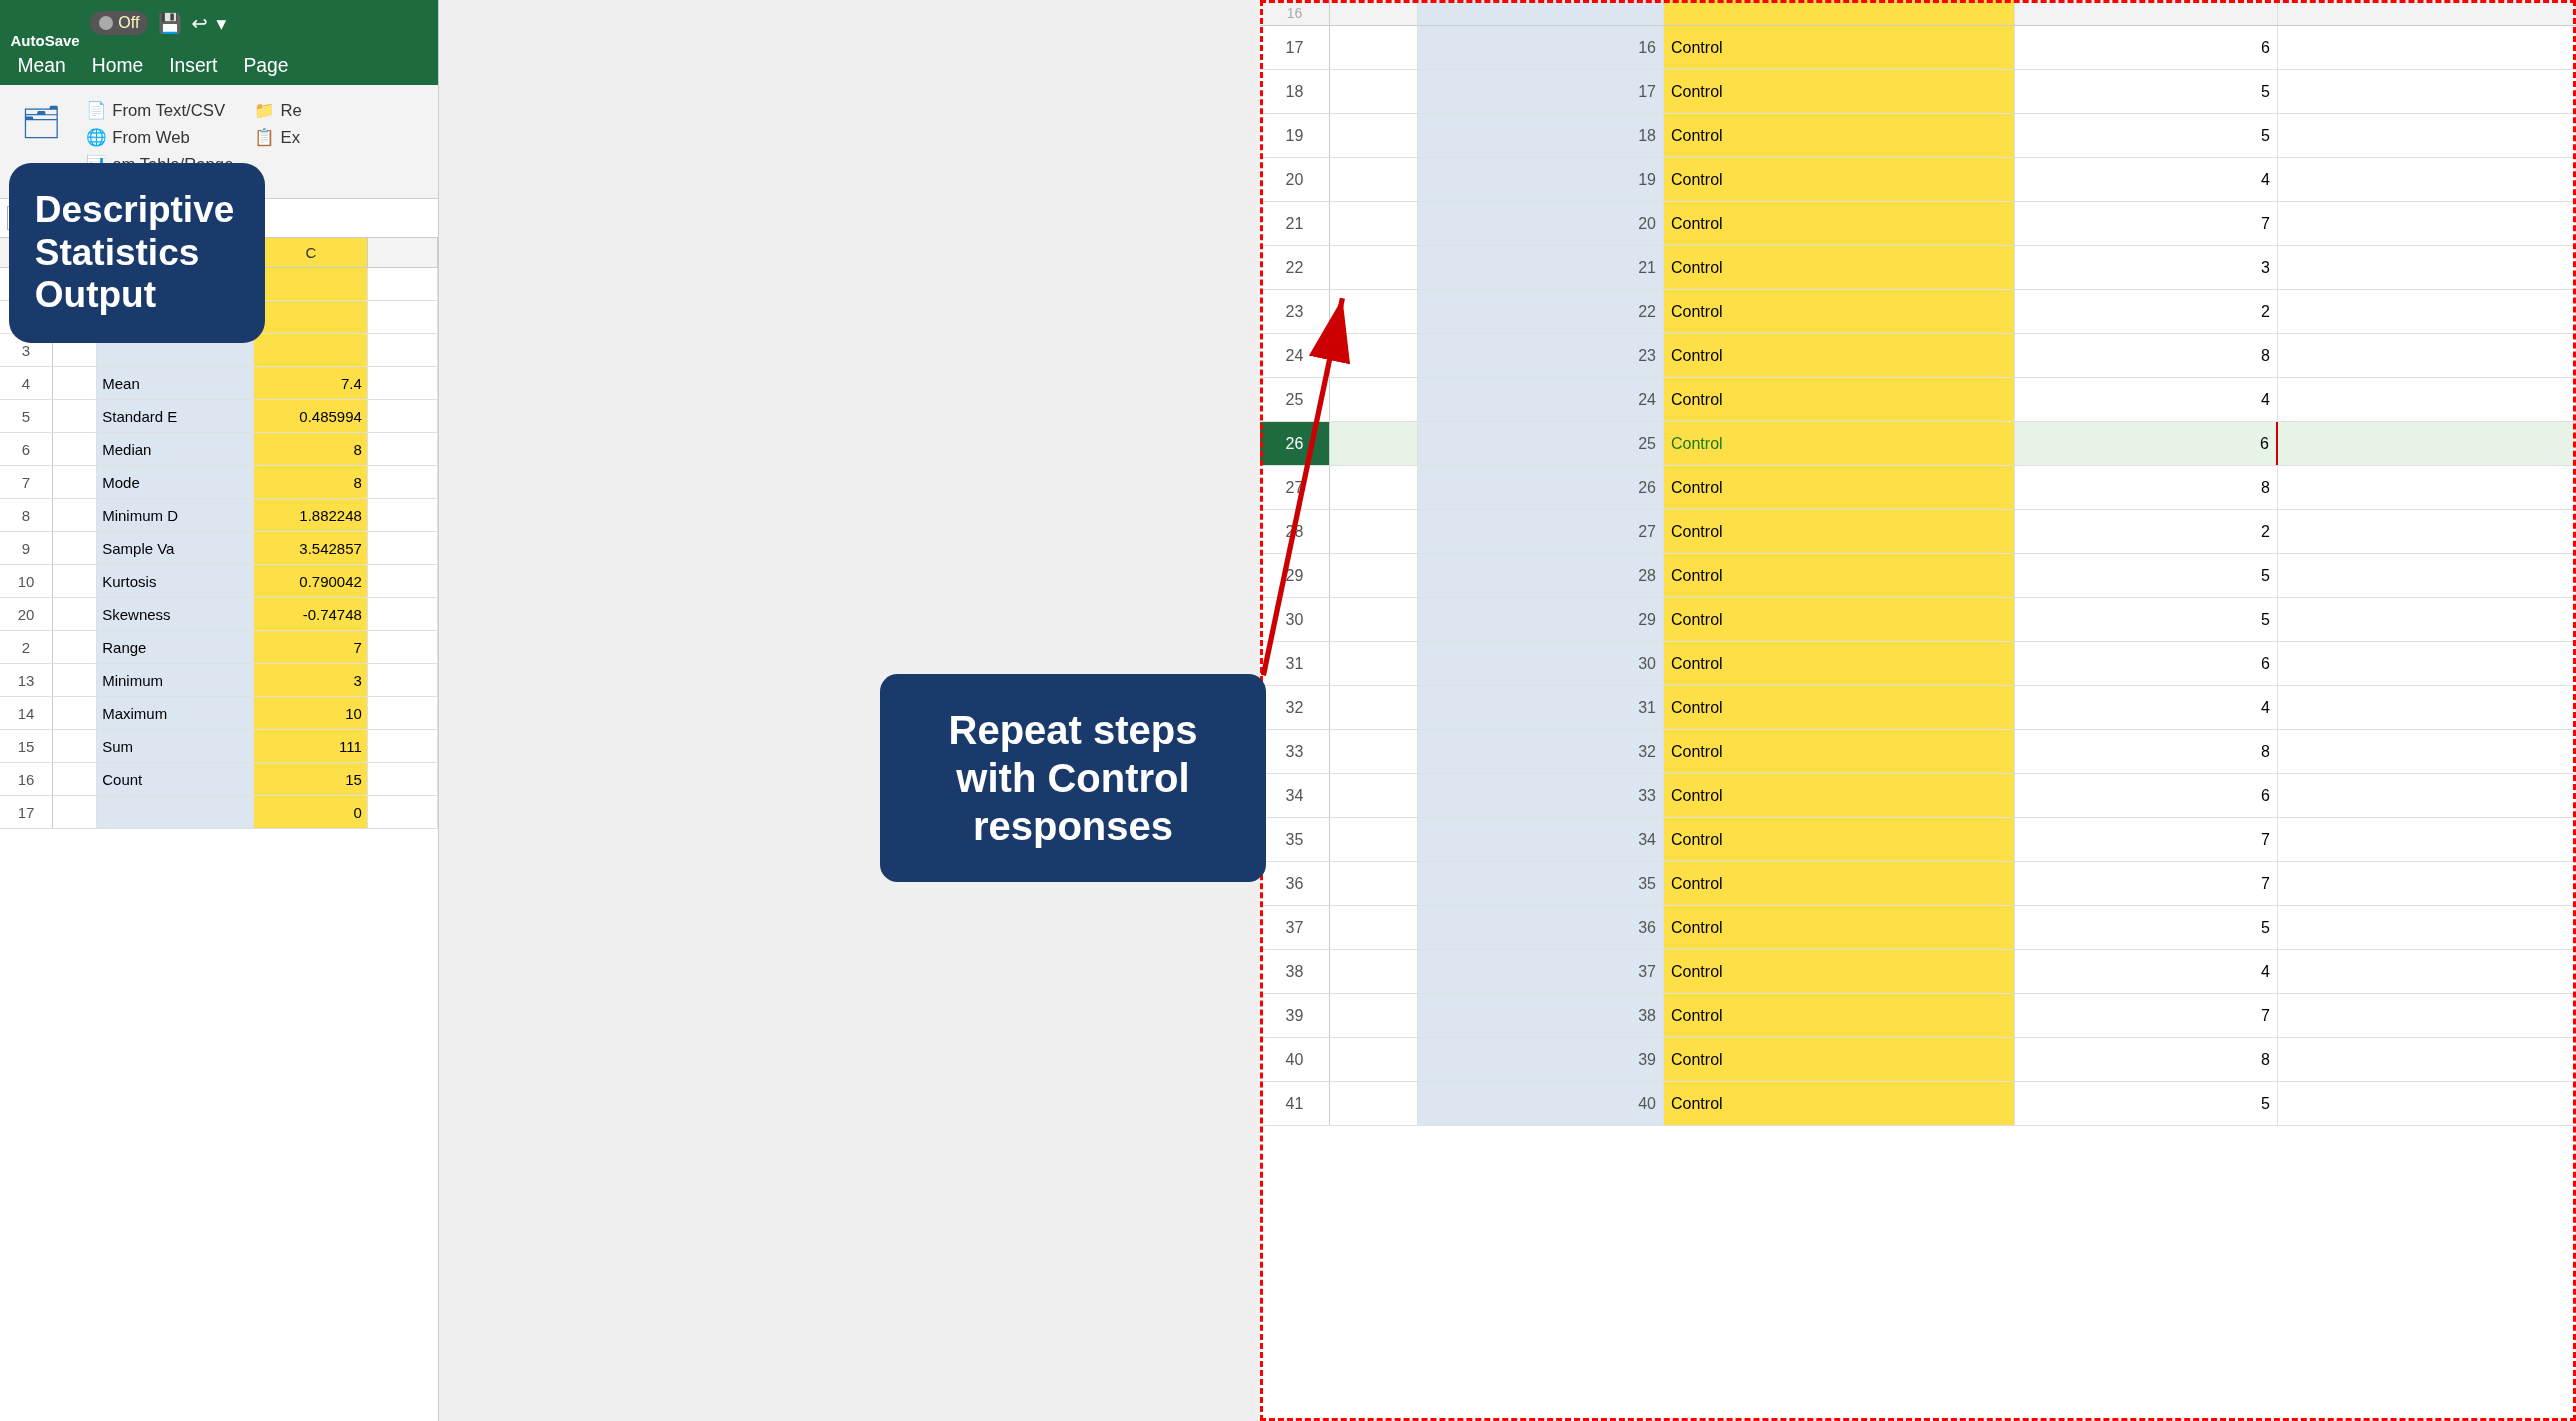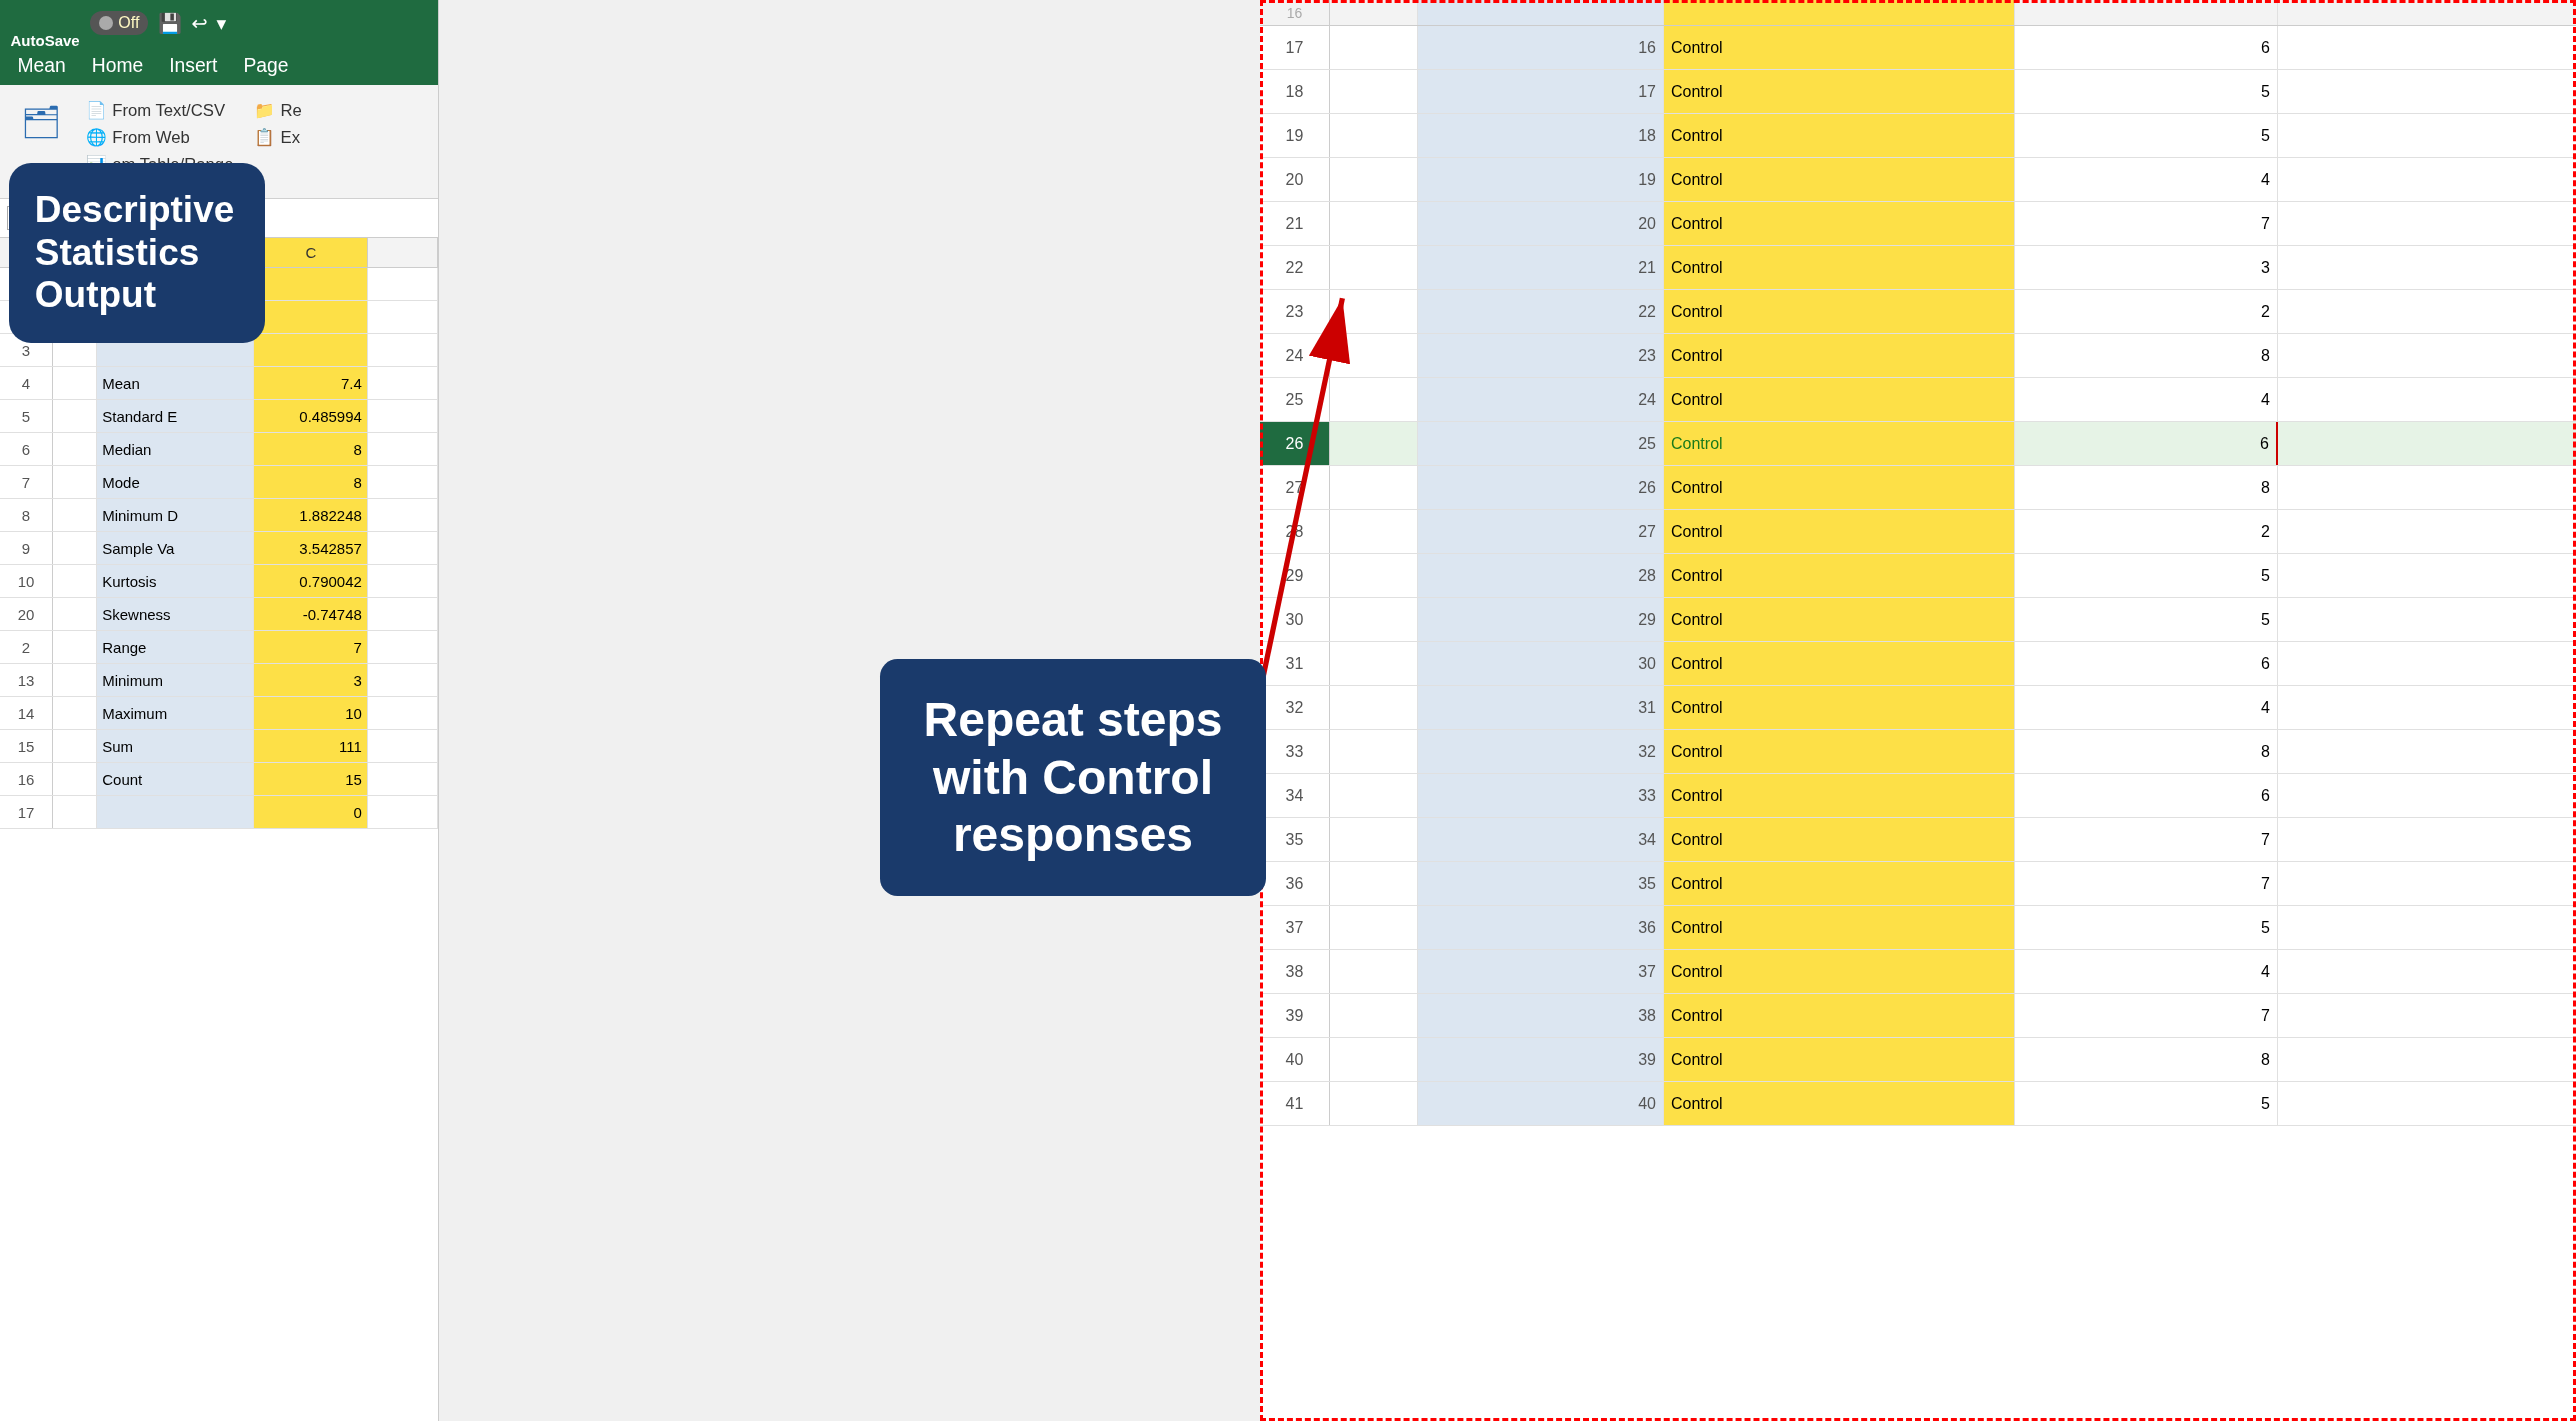--- a/index.html
+++ b/index.html
@@ -300,26 +300,27 @@
       z-index: 5;
     }
 
     
     .repeat-box {
       position: absolute;
       background: #1a3a6b;
       color: white;
       border-radius: 17.5px;
       padding: 32px 37px;
-      font-size: 48px;
+      font-size: 40px;
       font-weight: 700;
       line-height: 1.2;
       width: 386px;
       text-align: center;
       z-index: 20;
+      margin-top: 15px;
     }
 
     
     .arrow-overlay {
       position: absolute;
       top: 0;
       left: 0;
       width: 100%;
       height: 100%;
       pointer-events: none;

